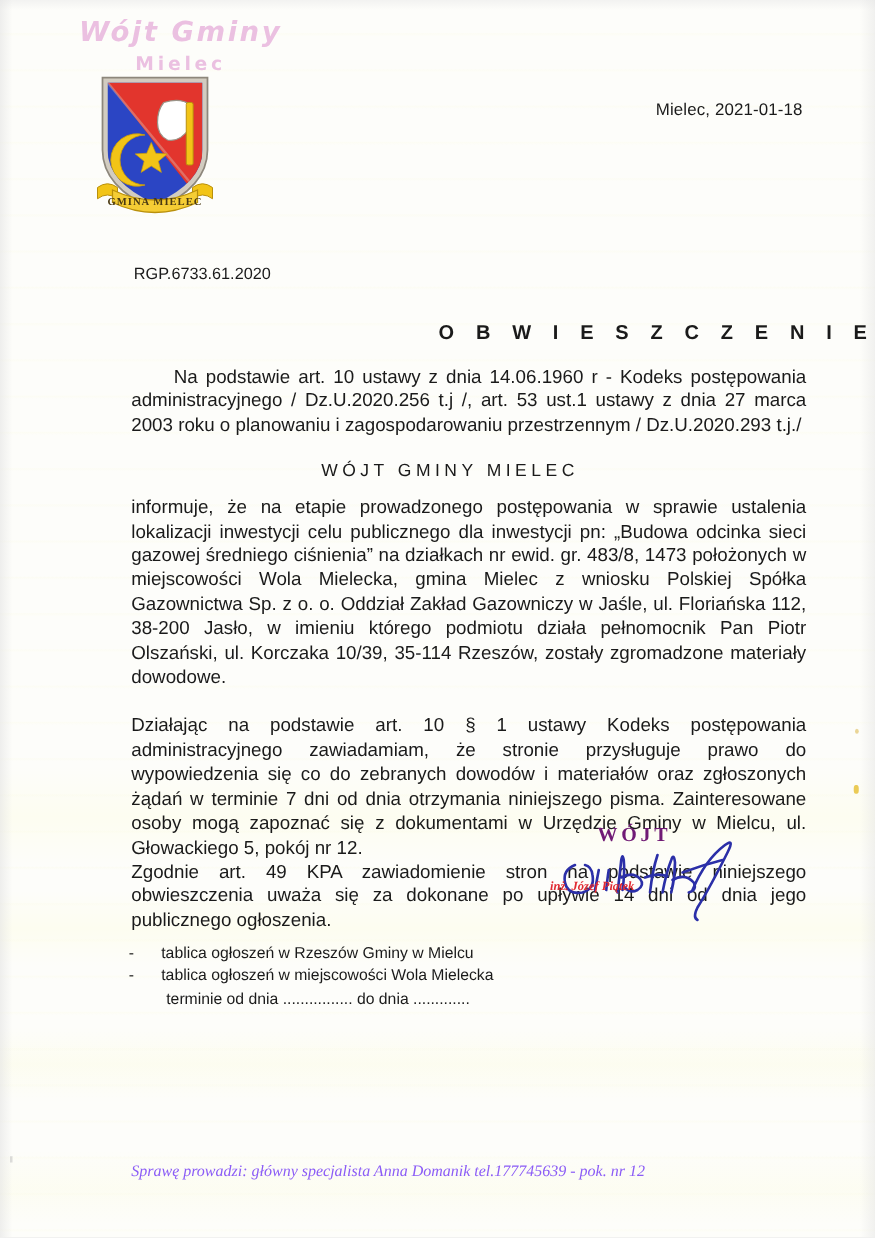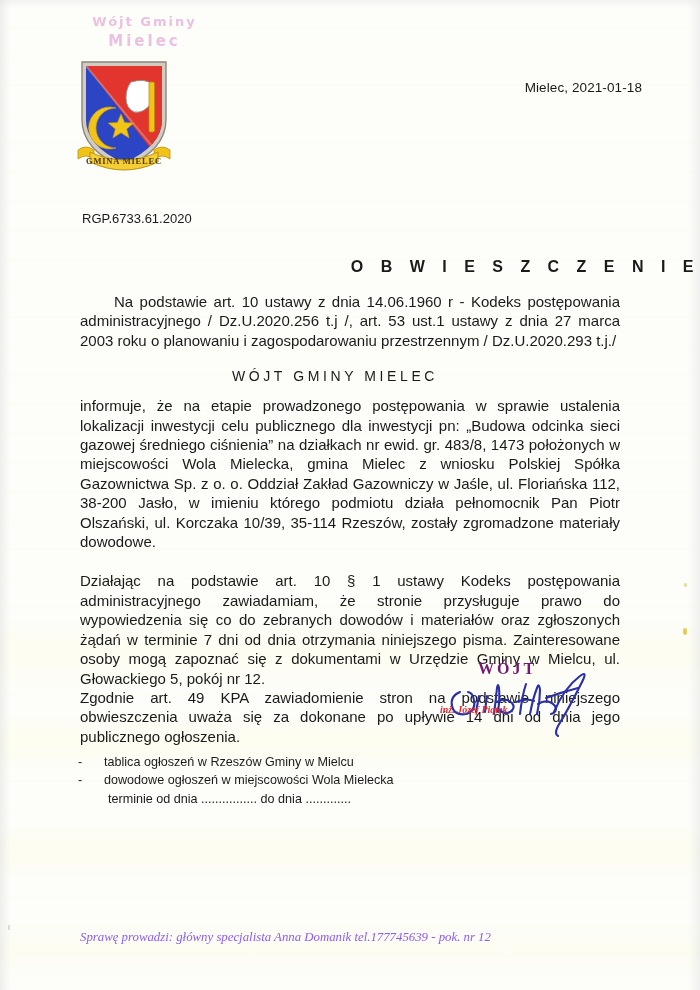--- a/index.html
+++ b/index.html
@@ -58,40 +58,40 @@
   #edge-shade {
     position: absolute;
     inset: 0;
     pointer-events: none;
     z-index: 1;
     background:
       linear-gradient(to right, rgba(226,226,226,0.55) 0px, rgba(255,255,255,0) 10px),
       linear-gradient(to left,  rgba(228,228,228,0.5) 0px, rgba(255,255,255,0) 12px),
       linear-gradient(to bottom, rgba(232,232,232,0.5) 0px, rgba(255,255,255,0) 8px);
   }
-  .content { position: relative; z-index: 2; }
+  .content { position: relative; z-index: 2; margin-left: 25px; }
 
   
   #watermark {
     position: absolute;
     left: 52px;
     top: 14px;
     width: 185px;
     text-align: center;
     z-index: 2;
     pointer-events: none;
   }
   #watermark .wm-line {
     font-family: "DejaVu Sans", sans-serif;
     font-weight: bold;
     letter-spacing: 2px;
     color: #e8b6dd;
     opacity: 0.85;
   }
-  #watermark .wm1 { font-size: 13px; }
+  #watermark .wm1 { font-size: 22px; font-style: italic; }
   #watermark .wm2 { font-size: 15px; margin-top: 3px; letter-spacing: 3px; }
 
   
   #coat-of-arms {
     position: absolute;
     left: 72px;
     top: 58px;
     width: 104px;
     height: 122px;
     z-index: 3;
@@ -317,21 +317,21 @@
   <div id="dist-list" class="content">
     <div class="dist-item">
       <div class="dist-dash">-</div>
       <div class="dist-lines">
         <div>tablica ogłoszeń w Rzeszów Gminy w Mielcu</div>
       </div>
     </div>
     <div class="dist-item">
       <div class="dist-dash">-</div>
       <div class="dist-lines">
-        <div>dowodowe ogłoszeń w miejscowości Wola Mielecka</div>
+        <div>tablica ogłoszeń w miejscowości Wola Mielecka</div>
         <div class="dist-l2">terminie od dnia ................ do dnia .............</div>
       </div>
     </div>
   </div>
 
   <div id="footer-note" class="content">Sprawę prowadzi: główny specjalista  Anna Domanik tel.177745639 - pok. nr 12</div>
 
 </div>
 
 </body></html>

